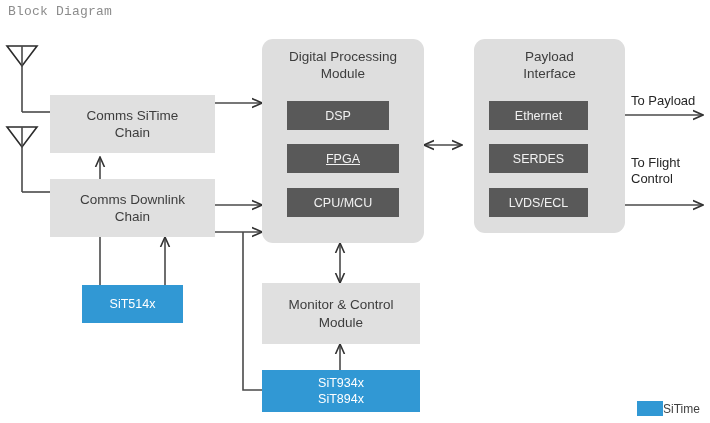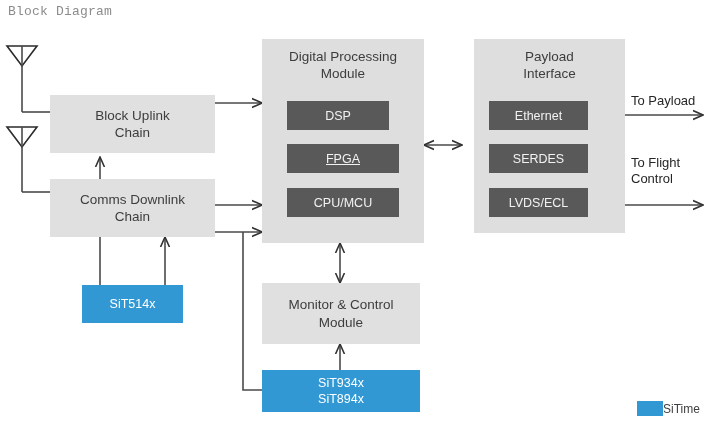--- a/index.html
+++ b/index.html
@@ -12,21 +12,21 @@
   }
   #canvas{position:absolute;left:0;top:0;width:710px;height:423px;}
 
   #page-title{
     position:absolute;left:8px;top:4px;
     font-size:13px;color:#8c8c8c;letter-spacing:.2px;font-family:Liberation Mono, monospace;
   }
 
   .group-box{
     position:absolute;background:#dedede;
-    display:flex;flex-direction:column;align-items:center;
+    display:flex;flex-direction:column;align-items:center;border-radius:11px;
   }
   .group-title{
     margin-top:9px;font-size:13.5px;color:#3d3d3d;
     text-align:center;line-height:1.28;
   }
 
   .gray-block{
     position:absolute;background:#e0e0e0;
     display:flex;align-items:center;justify-content:center;
     font-size:13.5px;color:#3d3d3d;text-align:center;line-height:1.28;
@@ -101,21 +101,21 @@
 
     <path d="M 613 115 L 703 115" marker-end="url(#arrow)"></path>
 
     <path d="M 613 205 L 703 205" marker-end="url(#arrow)"></path>
   </g>
 </svg>
 
 <div id="page-title">Block Diagram</div>
 
 <div class="gray-block" style="left:50px;top:95px;width:165px;height:58px;">
-  <span style="white-space:pre-line;">Block Uplink
+  <span style="white-space:pre-line;">Comms SiTime
 Chain</span>
 </div>
 
 <div class="gray-block" style="left:50px;top:179px;width:165px;height:58px;">
   <span style="white-space:pre-line;">Comms Downlink
 Chain</span>
 </div>
 
 <div class="blue-block" style="left:82px;top:285px;width:101px;height:38px;">
   <span style="white-space:pre-line;">SiT514x</span>

